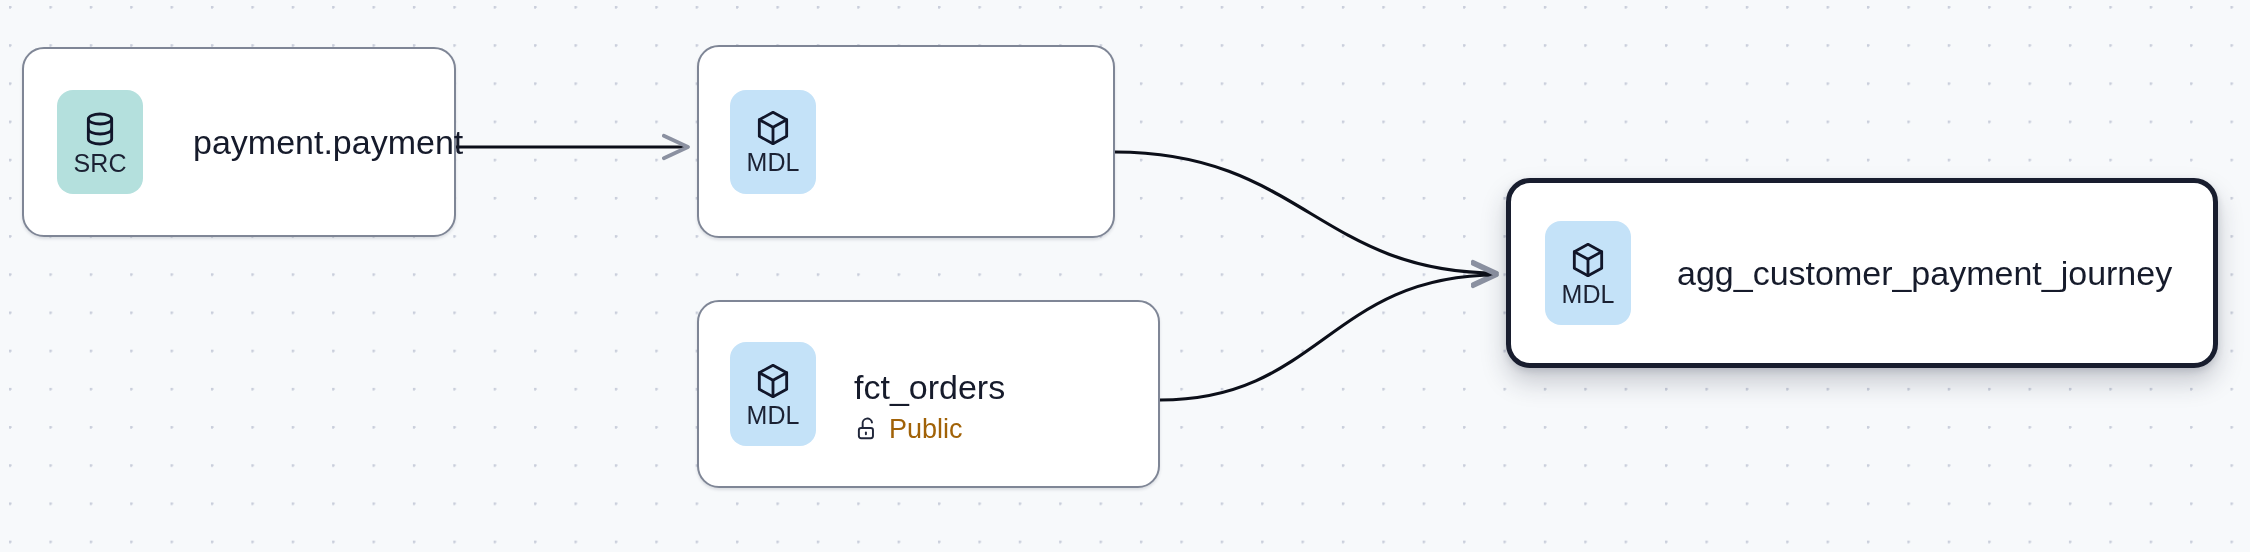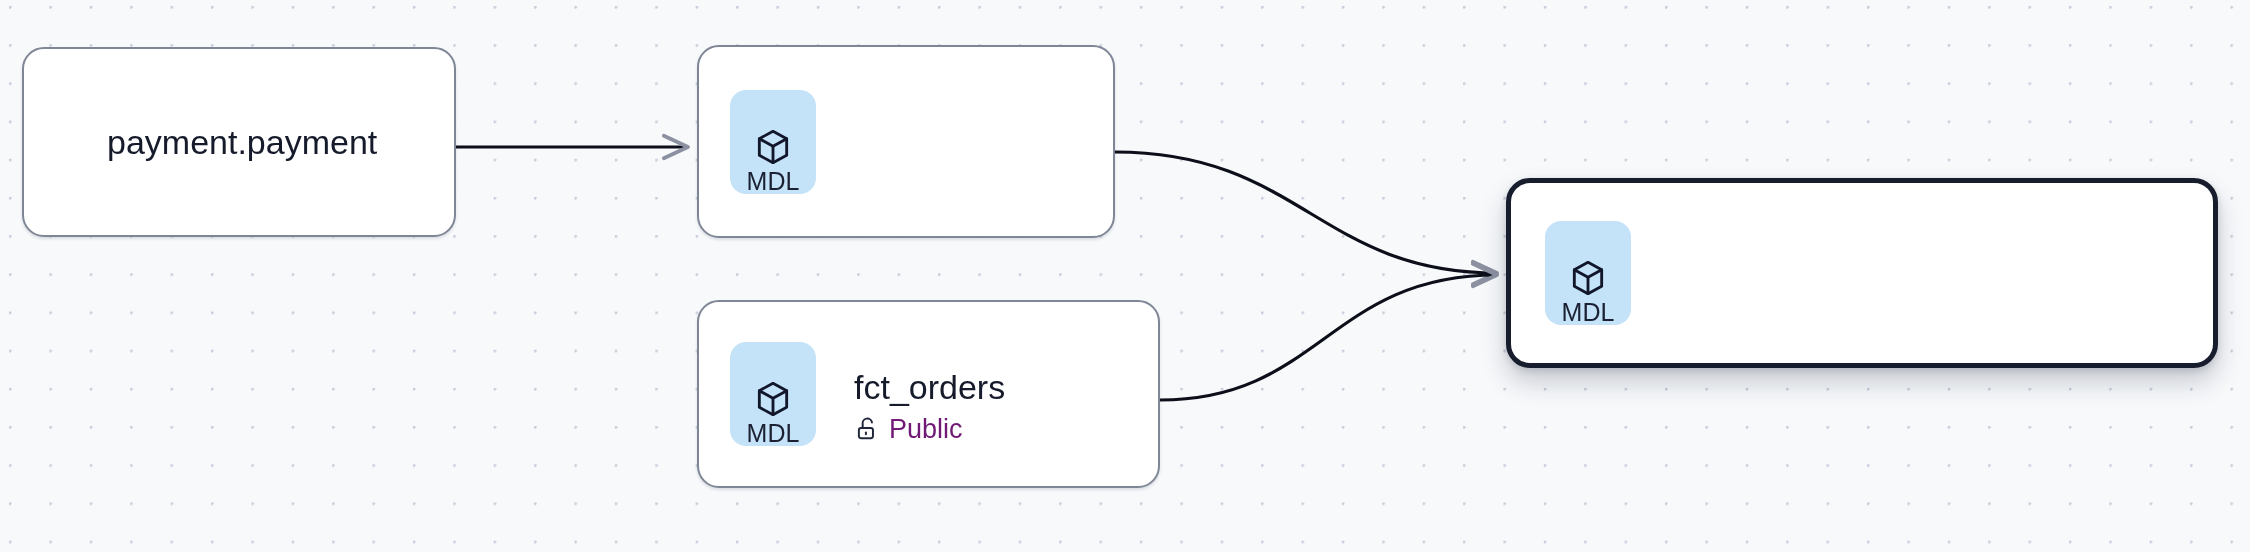--- a/index.html
+++ b/index.html
@@ -60,21 +60,21 @@
     width: 86px;
     height: 104px;
     border-radius: 16px;
     display: flex;
     flex-direction: column;
     align-items: center;
     justify-content: center;
     gap: 2px;
   }
   .badge.src { background: #b4e0dd; }
-  .badge.mdl { background: #c4e2f8; justify-content: flex-end; }
+  .badge.mdl { background: #c4e2f8; }
 
   .badge .glyph {
     display: block;
     width: 40px;
     height: 40px;
     line-height: 0;
   }
   .badge .glyph svg { display: block; }
 
   .badge .badge-text {
@@ -101,21 +101,21 @@
     font-family: "Liberation Sans", sans-serif;
   }
 
   .node-sub {
     display: flex;
     align-items: center;
     gap: 9px;
     margin-top: 6px;
     font-size: 27px;
     line-height: 1.15;
-    color: #701a75;
+    color: #a16207;
     white-space: nowrap;
   }
   .node-sub .lock-glyph {
     display: block;
     width: 26px;
     height: 26px;
     line-height: 0;
     flex: 0 0 auto;
   }
   .node-sub .lock-glyph svg { display: block; }
@@ -158,20 +158,30 @@
     </defs>
 
     <path d="M 456 147 L 688 147" fill="none" stroke="#0c0f19" stroke-width="3.2" marker-end="url(#arrowhead)"></path>
 
     <path d="M 1115 152 C 1300 152, 1320 273, 1497 273" fill="none" stroke="#0c0f19" stroke-width="3.2" marker-end="url(#arrowhead)"></path>
 
     <path d="M 1160 400 C 1320 400, 1330 275, 1497 275" fill="none" stroke="#0c0f19" stroke-width="3.2" marker-end="url(#arrowhead)"></path>
   </svg>
 
   <div class="node" id="node-stripe-payment">
+    <div class="badge src">
+      <span class="glyph">
+        <svg width="40" height="40" viewBox="0 0 24 24" fill="none" stroke="#11162a" stroke-width="1.7" stroke-linecap="round" stroke-linejoin="round">
+          <ellipse cx="12" cy="6" rx="7" ry="3"></ellipse>
+          <path d="M5 6v12c0 1.66 3.13 3 7 3s7-1.34 7-3V6"></path>
+          <path d="M5 12c0 1.66 3.13 3 7 3s7-1.34 7-3"></path>
+        </svg>
+      </span>
+      <span class="badge-text">SRC</span>
+    </div>
     <div class="node-body">
       <div class="node-title">payment.payment</div>
     </div>
   </div>
 
   <div class="node" id="node-stg-payments">
     <div class="badge mdl">
       <span class="glyph">
         <svg width="40" height="40" viewBox="0 0 24 24" fill="none" stroke="#11162a" stroke-width="1.7" stroke-linecap="round" stroke-linejoin="round">
           <path d="M12 2.6 20.2 7v10L12 21.4 3.8 17V7z"></path>
@@ -213,15 +223,18 @@
     <div class="badge mdl">
       <span class="glyph">
         <svg width="40" height="40" viewBox="0 0 24 24" fill="none" stroke="#11162a" stroke-width="1.7" stroke-linecap="round" stroke-linejoin="round">
           <path d="M12 2.6 20.2 7v10L12 21.4 3.8 17V7z"></path>
           <path d="M3.8 7 12 11.6 20.2 7"></path>
           <path d="M12 11.6v9.8"></path>
         </svg>
       </span>
       <span class="badge-text">MDL</span>
     </div>
+    <div class="node-body">
+      <div class="node-title">agg_customer_payment_journey</div>
+    </div>
   </div>
 
 </div>
 
 </body></html>

